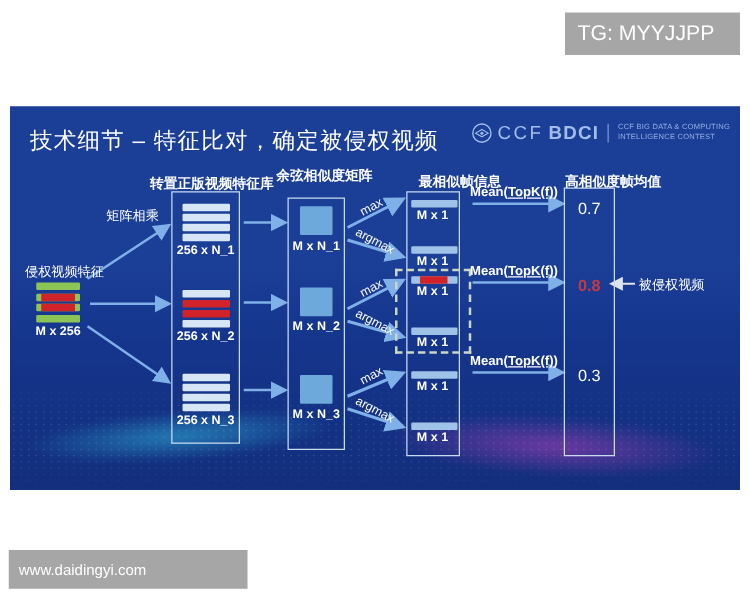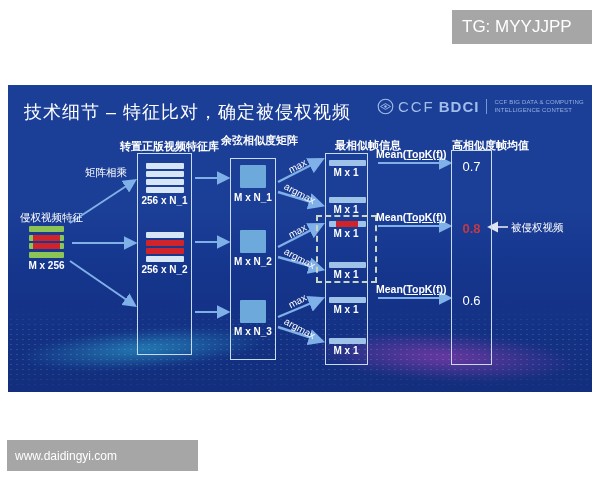--- a/index.html
+++ b/index.html
@@ -161,20 +161,27 @@
     <div class="lbar"></div>
     <div class="dim" style="margin-top:1px;">256 x N_1</div>
   </div>
   <div class="abs" style="left:129px;top:147px;width:55px;">
     <div class="lbar"></div>
     <div class="lbar red"></div>
     <div class="lbar red"></div>
     <div class="lbar"></div>
     <div class="dim" style="margin-top:1px;">256 x N_2</div>
   </div>
+  <div class="abs" style="left:129px;top:214px;width:55px;">
+    <div class="lbar"></div>
+    <div class="lbar"></div>
+    <div class="lbar"></div>
+    <div class="lbar"></div>
+    <div class="dim" style="margin-top:1px;">256 x N_3</div>
+  </div>
 
   <div class="abs hdr" style="left:213px;top:48px;">余弦相似度矩阵</div>
   <div class="obox" style="left:222px;top:73px;width:46px;height:202px;"></div>
   <div class="sq" style="left:232px;top:80px;"></div>
   <div class="abs dim" style="left:222px;top:107px;width:46px;">M x N_1</div>
   <div class="sq" style="left:232px;top:145px;"></div>
   <div class="abs dim" style="left:222px;top:171px;width:46px;">M x N_2</div>
   <div class="sq" style="left:232px;top:215px;"></div>
   <div class="abs dim" style="left:222px;top:241px;width:46px;">M x N_3</div>
 
@@ -205,21 +212,21 @@
   <div class="abs" id="dashed-box" style="left:308px;top:130px;width:61px;height:68px;"></div>
 
   <div class="meanlbl" style="left:368px;top:63px;"><span>Mean(</span><span class="u">TopK(f)</span><span>)</span></div>
   <div class="meanlbl" style="left:368px;top:126px;"><span>Mean(</span><span class="u">TopK(f)</span><span>)</span></div>
   <div class="meanlbl" style="left:368px;top:198px;"><span>Mean(</span><span class="u">TopK(f)</span><span>)</span></div>
 
   <div class="abs hdr" style="left:444px;top:53px;">高相似度帧均值</div>
   <div class="obox" style="left:443px;top:65px;width:41px;height:215px;">
     <div class="scoreval" style="top:8px;">0.7</div>
     <div class="scoreval red" style="top:70px;">0.8</div>
-    <div class="scoreval" style="top:142px;">0.6</div>
+    <div class="scoreval" style="top:142px;">0.3</div>
   </div>
 
   <div class="abs lbl" style="left:503px;top:136px;">被侵权视频</div>
 </div>
 
 <div class="abs badge" id="watermark">
   <span>www.daidingyi.com</span>
 </div>
 
 </body></html>

